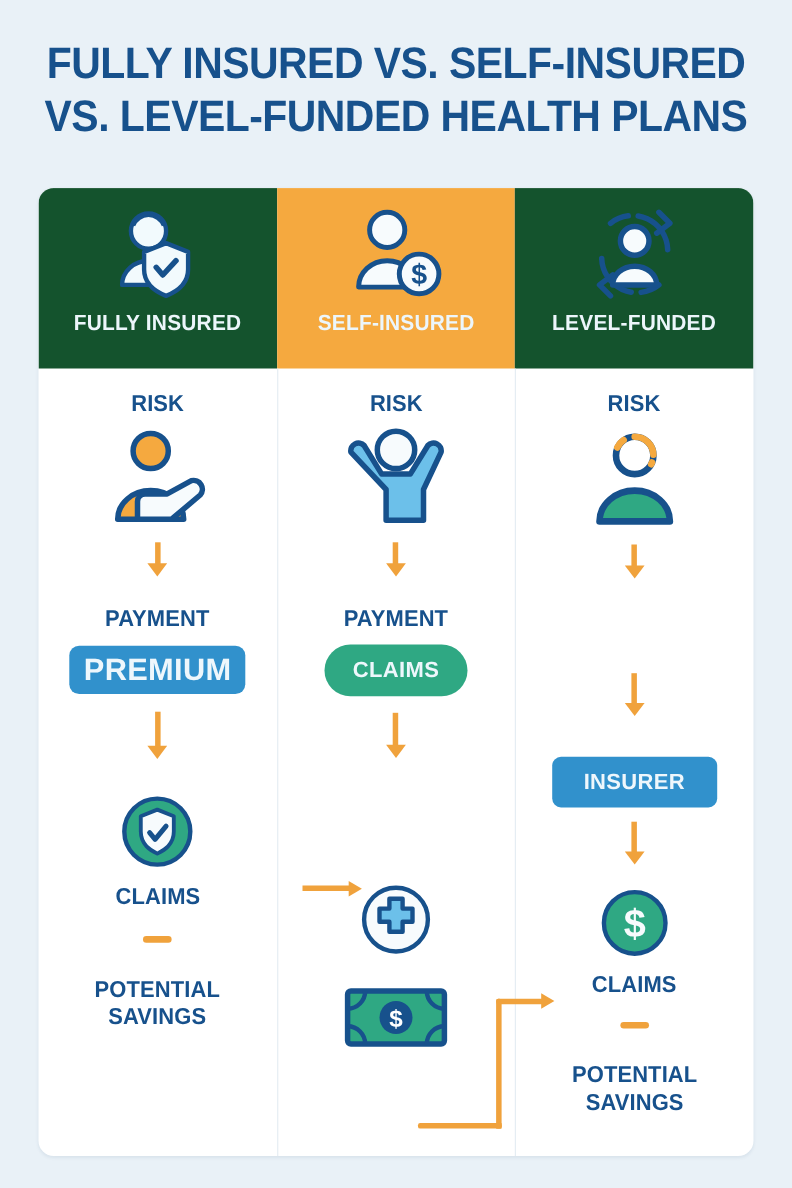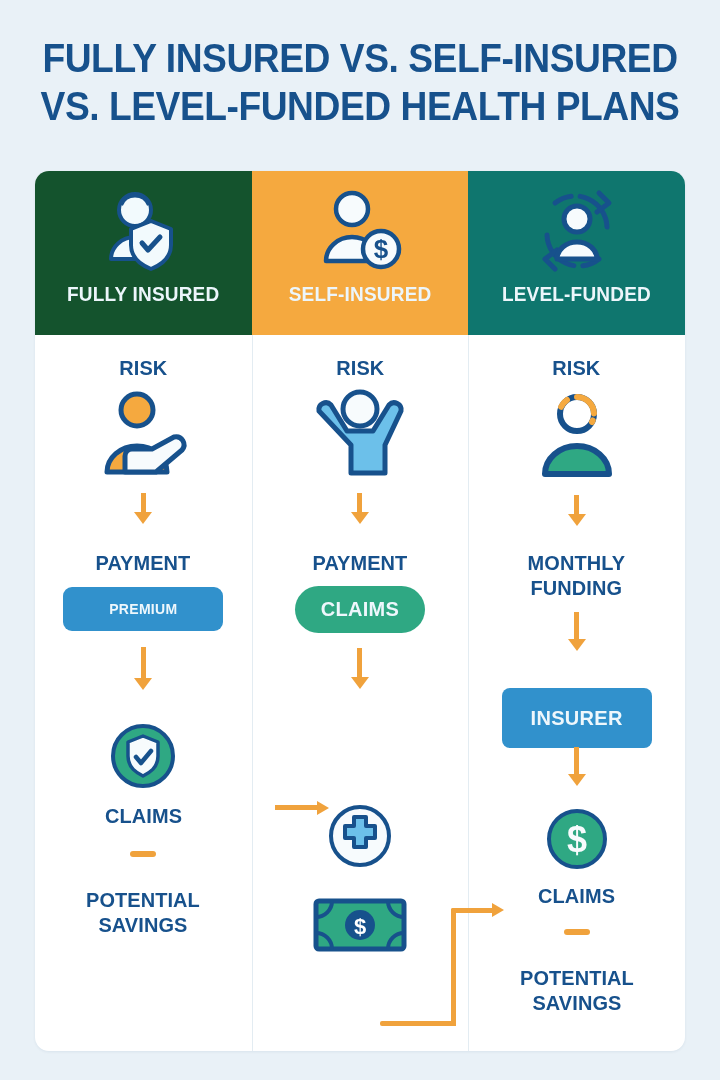--- a/index.html
+++ b/index.html
@@ -34,21 +34,21 @@
     background:#e3ecf2;
   }
 
   
   .head{
     height:164px;display:flex;flex-direction:column;
     align-items:center;justify-content:flex-start;
   }
   .head.c1{background:#14532d;}
   .head.c2{background:#f5a93f;}
-  .head.c3{background:#0f766e;}
+  .head.c3{background:#14532d;}
   .head .hicon{height:104px;display:flex;align-items:center;justify-content:center;padding-top:8px;}
   .head .hlabel{
     color:#ecf6fb;font-weight:bold;font-size:20px;letter-spacing:0.2px;
     transform:scaleX(0.95);
   }
 
   
   .colbody{position:relative;height:716px;padding-top:0;}
   .stack{display:flex;flex-direction:column;align-items:center;}
 
@@ -62,25 +62,25 @@
   .arrow .shaft{width:5px;background:#f0a23c;}
   .arrow .headp{
     width:0;height:0;border-left:9px solid transparent;border-right:9px solid transparent;
     border-top:12px solid #f0a23c;margin-top:-1px;
   }
 
   .dash{width:26px;height:6px;border-radius:3px;background:#f0a23c;}
 
   .box{
     display:flex;align-items:center;justify-content:center;
-    color:#eef7fc;font-weight:bold;font-size:14px;letter-spacing:.3px;
+    color:#eef7fc;font-weight:bold;font-size:28px;letter-spacing:.3px;
   }
   .box.prem{background:#3191cc;border-radius:9px;width:160px;height:44px;}
   .box.claimpill{background:#2fa883;border-radius:24px;width:130px;height:47px;font-size:20px;}
-  .box.insurer{background:#3191cc;border-radius:8px;width:150px;height:60px;font-size:20px;}
+  .box.insurer{background:#3191cc;border-radius:8px;width:150px;height:46px;font-size:20px;}
 
   
   .abs{position:absolute;left:0;width:100%;display:flex;flex-direction:column;align-items:center;}
 
   
   .hconn{position:absolute;top:630px;left:240px;width:58px;height:14px;}
   .hconn .bar{position:absolute;left:0;top:4px;width:44px;height:5px;background:#f0a23c;}
   .hconn .tip{
     position:absolute;left:42px;top:0;width:0;height:0;
     border-top:7px solid transparent;border-bottom:7px solid transparent;
@@ -300,26 +300,20 @@
             </div>
           </div>
 
           <div class="abs stack" style="top:160px;">
             <div class="arrow">
               <div class="shaft" style="height:20px;"></div>
               <div class="headp"></div>
             </div>
           </div>
 
-          <div class="abs stack" style="top:215px;">
-            <div class="lbl">
-              <span>MONTHLY</span><br>
-              <span>FUNDING</span>
-            </div>
-          </div>
 
           <div class="abs stack" style="top:277px;">
             <div class="arrow">
               <div class="shaft" style="height:28px;"></div>
               <div class="headp"></div>
             </div>
           </div>
 
           <div class="abs stack" style="top:353px;">
             <div class="box insurer">INSURER</div>

